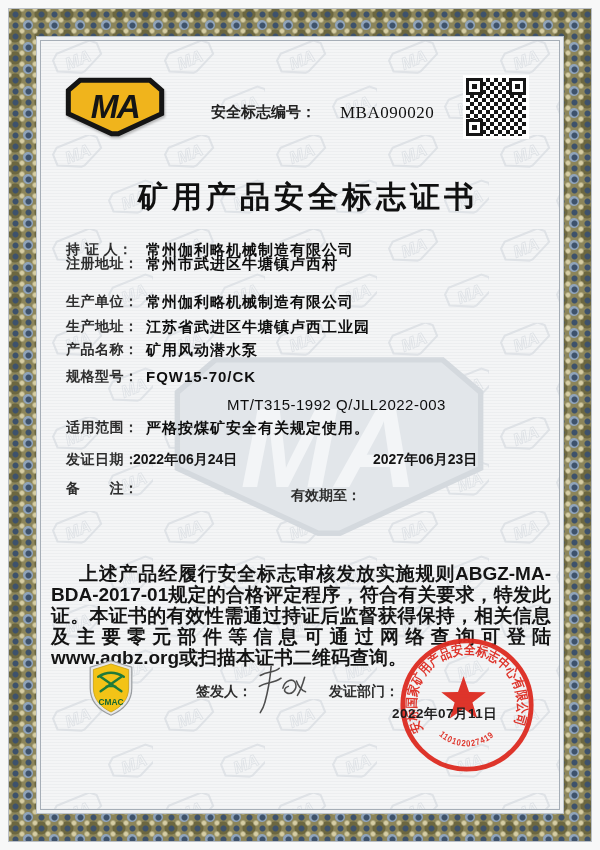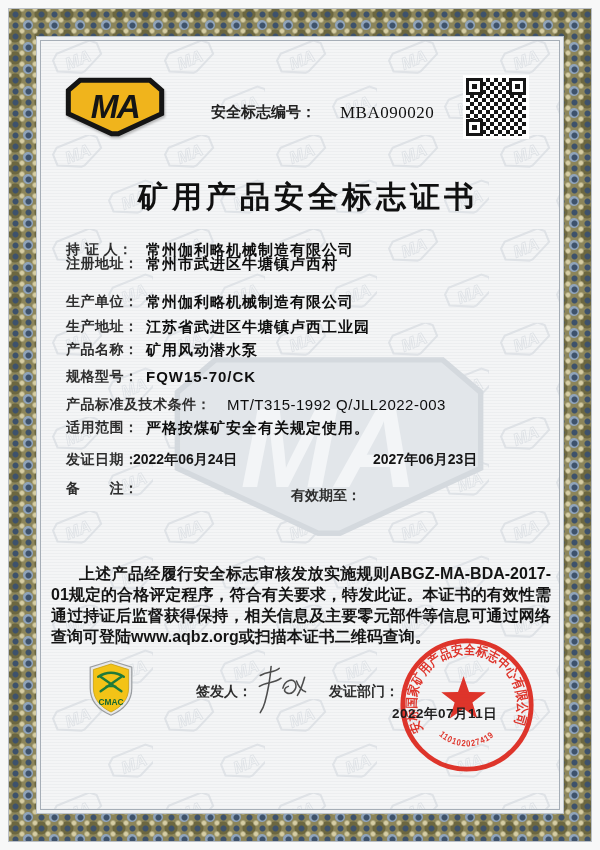--- a/index.html
+++ b/index.html
@@ -56,21 +56,21 @@
   .row{position:absolute;left:0;width:100%;height:20px;z-index:2;}
   .row .lab{position:absolute;left:25px;font-size:14px;font-weight:700;color:#2d2d2d;letter-spacing:.5px;white-space:nowrap;}
   .row .val{position:absolute;left:105px;font-size:15px;font-weight:700;color:#0e0e0e;letter-spacing:1px;white-space:nowrap;}
   .row.std .val{left:186px;font-weight:400;letter-spacing:.5px;}
   .row .lab2{position:absolute;left:250px;font-size:14px;font-weight:700;color:#2d2d2d;white-space:nowrap;margin-top:36px;}
   .row .val-a{position:absolute;left:92px;font-size:14px;font-weight:600;color:#141414;white-space:nowrap;}
   .row .val-b{position:absolute;left:332px;font-size:14px;font-weight:600;color:#141414;white-space:nowrap;}
 
   .statement{
     left:10px;top:522px;width:500px;margin:0;z-index:2;
-    font-size:16px;font-weight:700;line-height:21px;color:#141414;
+    font-size:19px;font-weight:700;line-height:21px;color:#141414;
     text-align:justify;text-indent:28px;
   }
 
   .cmac{left:46px;top:618px;width:48px;height:58px;}
   .signer-label,.dept-label{font-size:14px;font-weight:700;color:#2d2d2d;white-space:nowrap;}
   .signer-label{left:155px;top:642px;}
   .dept-label{left:288px;top:642px;}
   .signature{left:212px;top:620px;width:58px;height:58px;}
   .seal{left:357px;top:595px;width:138px;height:138px;opacity:.95;}
   .seal-date{left:351px;top:664px;width:130px;font-size:13.5px;font-weight:700;color:#1c1c1c;letter-spacing:.5px;z-index:3;white-space:nowrap;}
@@ -142,21 +142,20 @@
     </div>
     <div class="row" style="top:300px">
       <span class="lab">产品名称：</span>
       <span class="val">矿用风动潜水泵</span>
     </div>
     <div class="row" style="top:327px">
       <span class="lab">规格型号：</span>
       <span class="val">FQW15-70/CK</span>
     </div>
     <div class="row std" style="top:355px">
-      <span class="lab">产品标准及技术条件：</span>
       <span class="val">MT/T315-1992 Q/JLL2022-003</span>
     </div>
     <div class="row" style="top:378px">
       <span class="lab">适用范围：</span>
       <span class="val">严格按煤矿安全有关规定使用。</span>
     </div>
 
     <div class="row" style="top:410px">
       <span class="lab">发证日期：</span>
       <span class="val-a">2022年06月24日</span>

